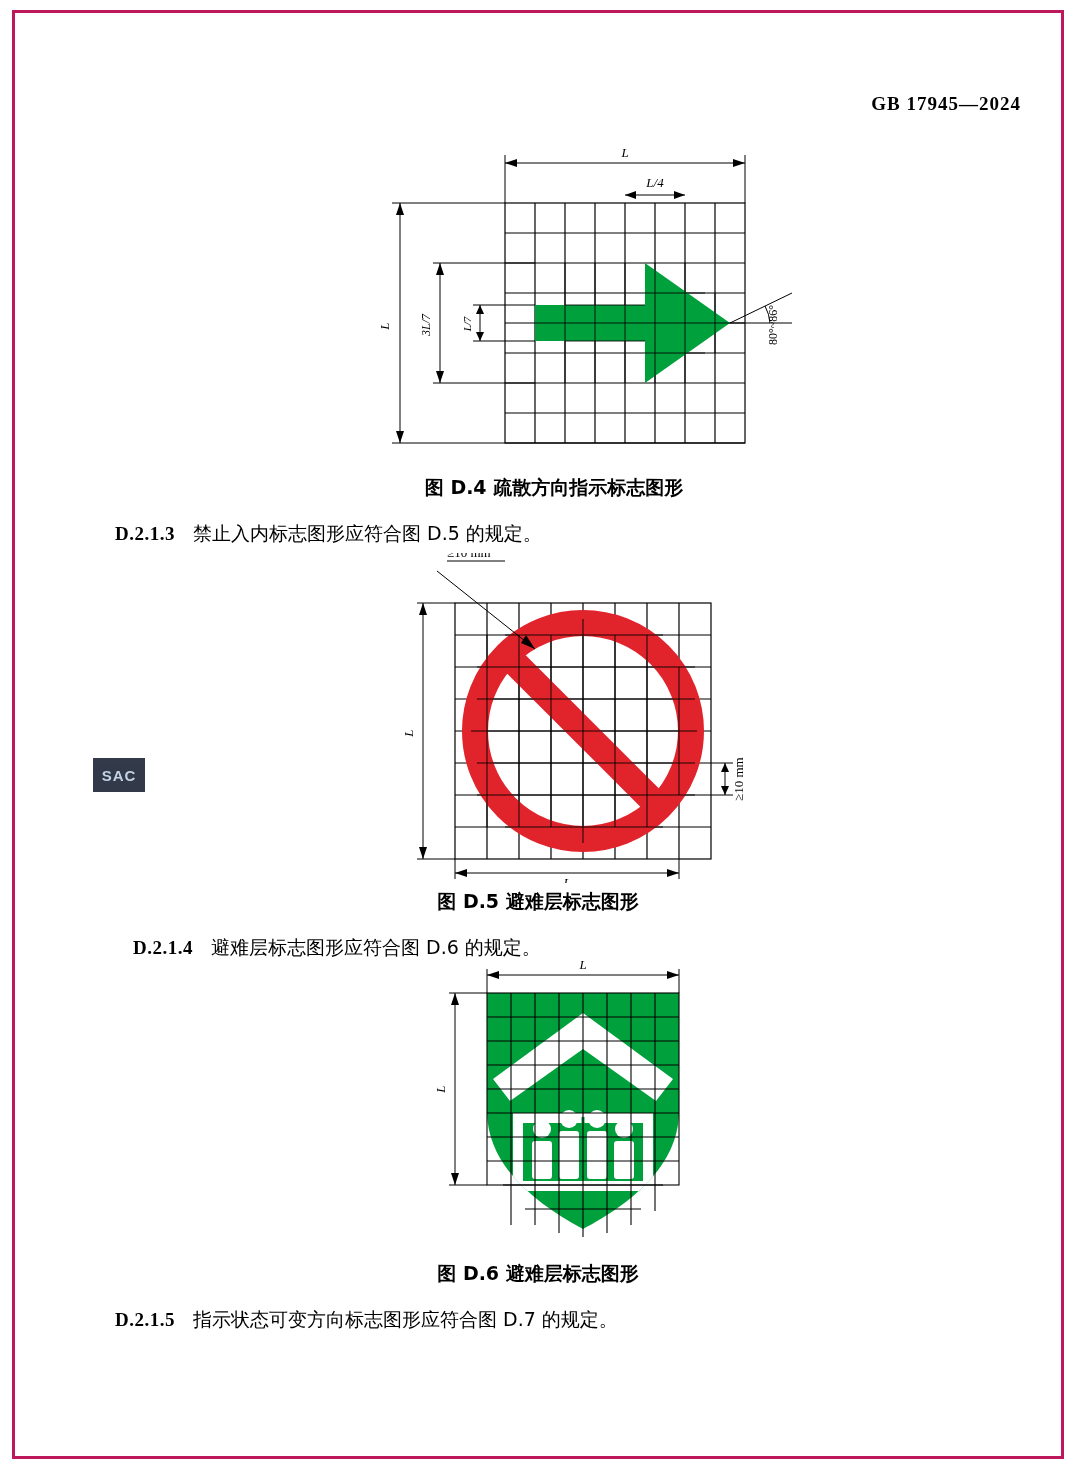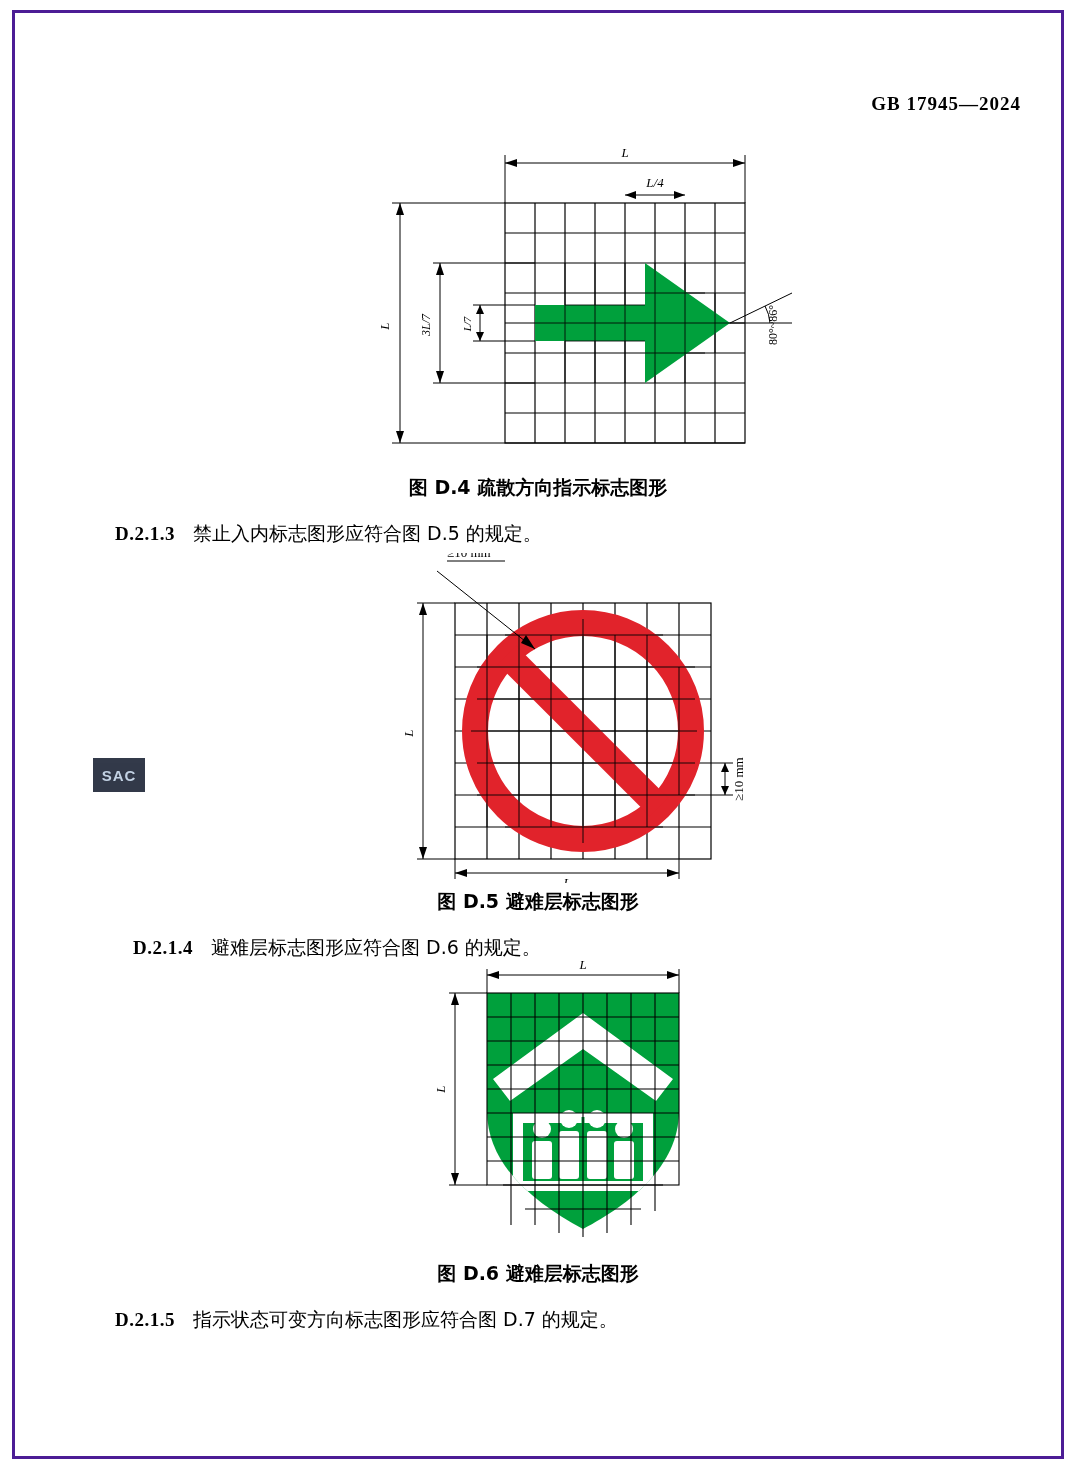--- a/index.html
+++ b/index.html
@@ -7,21 +7,21 @@
     width:1080px;height:1473px;
     background:#ffffff;
     font-family:"Liberation Serif", serif;
     position:relative;
     overflow:hidden;
   }
   .page-frame{
     position:absolute;
     left:12px;top:10px;
     width:1052px;height:1449px;
-    border:3px solid #4c1d95;
+    border:3px solid #be185d;
     box-sizing:border-box;
     background:#fff;
   }
   .page-inner{
     position:absolute;
     left:0;top:0;right:0;bottom:0;
   }
   .header-std{
     position:absolute;
     right:40px;top:80px;
@@ -162,21 +162,21 @@
         <text x="126" y="191" text-anchor="middle" font-size="11" font-style="italic" transform="rotate(-90 126 191)">L/7</text>
 
         <g stroke="#000" stroke-width="1" fill="none">
           <line x1="385" y1="190" x2="447" y2="160"></line>
           <line x1="385" y1="190" x2="447" y2="190"></line>
           <path d="M 425 190 A 42 42 0 0 0 420 173"></path>
         </g>
         <text x="432" y="212" font-size="12" transform="rotate(-90 432 212)">80°~86°</text>
       </svg>
     </div>
-    <div class="figcaption" style="top:462px;left:0;">图 D.4    疏散方向指示标志图形</div>
+    <div class="figcaption" style="top:462px;left:16px;">图 D.4    疏散方向指示标志图形</div>
 
     <div class="para" style="left:100px;top:508px;">
       <span class="num">D.2.1.3</span><span class="txt">禁止入内标志图形应符合图 D.5 的规定。</span>
     </div>
 
     <div class="fig" style="left:380px;top:540px;width:420px;height:330px;">
       <svg width="420" height="330" viewBox="0 0 420 330">
 
         <g stroke="#000" stroke-width="1.2" fill="none">
           <rect x="60" y="50" width="256" height="256"></rect>

